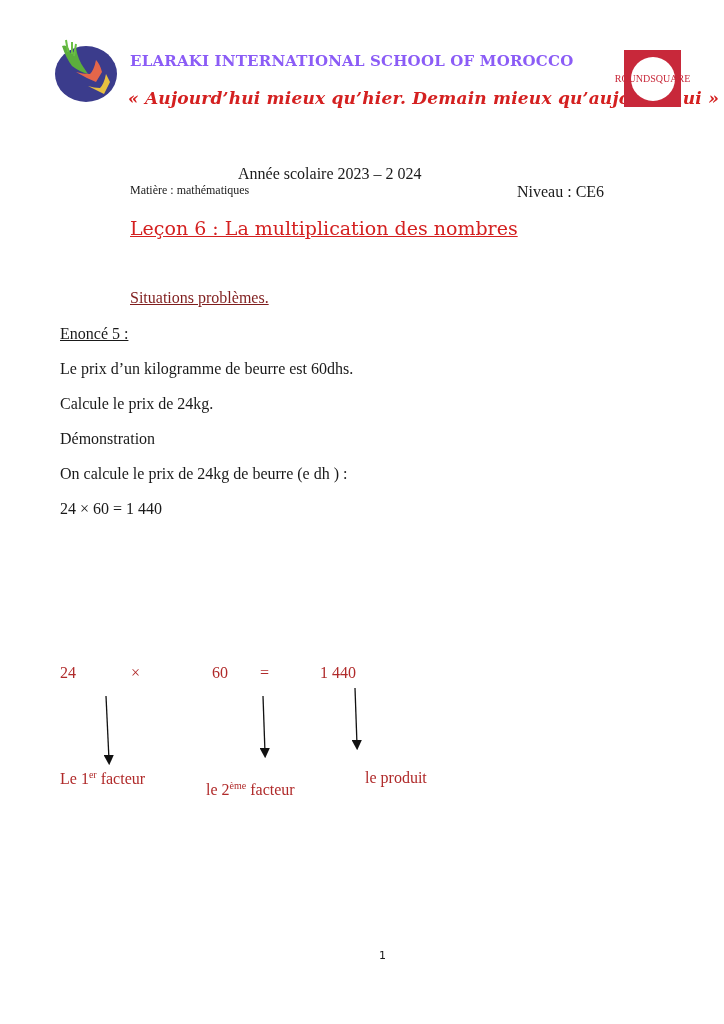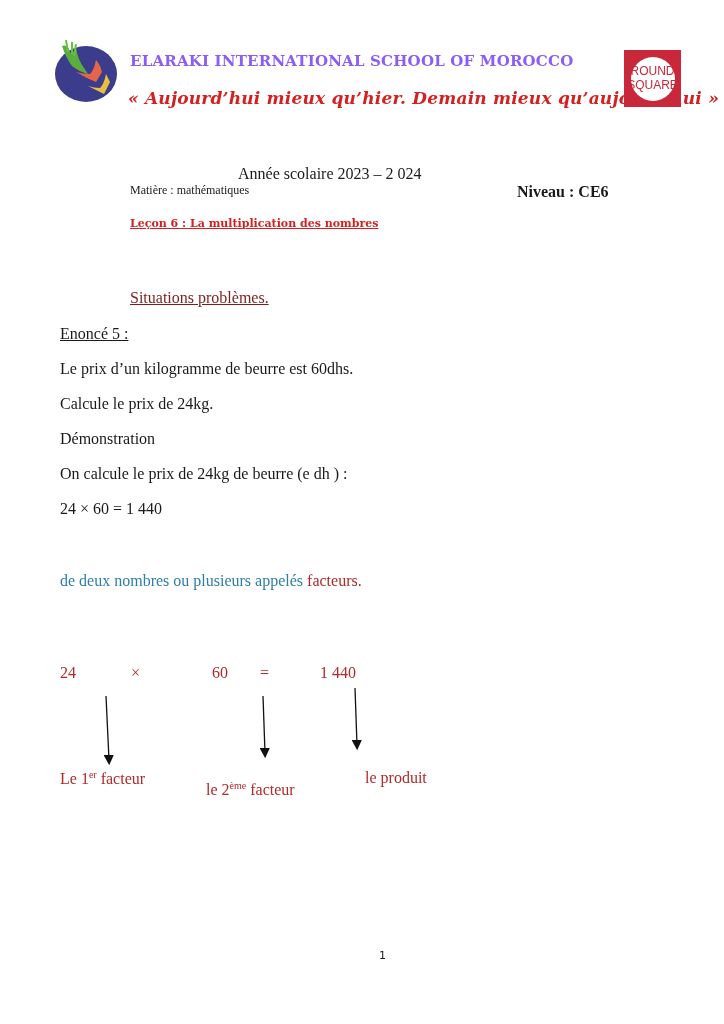--- a/index.html
+++ b/index.html
@@ -6,25 +6,25 @@
     body {
       width: 724px; height: 1024px; background: #ffffff; position: relative; overflow: hidden;
       font-family: "DejaVu Serif", "Liberation Serif", serif; color: #1a1a1a;
     }
     .abs { position: absolute; white-space: nowrap; }
     .serif { font-family: "Liberation Serif", "DejaVu Serif", serif; }
     .logo { left: 52px; top: 38px; width: 68px; height: 66px; }
     .school-name { left: 130px; top: 52px; font-family: "DejaVu Serif", serif; font-weight: bold; font-size: 15px; color: #8b5cf6; letter-spacing: 0.2px; }
     .motto { left: 128px; top: 88px; font-family: "DejaVu Serif", serif; font-style: italic; font-weight: bold; font-size: 17px; color: #d42020; letter-spacing: 0.2px; }
     .rs-badge { left: 624px; top: 50px; width: 57px; height: 57px; background: #c8283a; display: flex; align-items: center; justify-content: center; }
-    .rs-circle { width: 44px; height: 44px; border-radius: 50%; background: #fff; display: flex; flex-direction: column; align-items: center; justify-content: center; font-family: Liberation Sans, sans-serif; font-size: 12px; color: #c8283a; line-height: 1.1; }
+    .rs-circle { width: 44px; height: 44px; border-radius: 50%; background: #fff; display: flex; flex-direction: row; align-items: center; justify-content: center; font-family: Liberation Serif, serif; font-size: 10px; color: #c8283a; line-height: 1.1; }
     .year { left: 238px; top: 142px; font-size: 16px; margin-top: 23px; }
     .subject { left: 130px; top: 183px; font-size: 12px; }
-    .level { left: 517px; top: 183px; font-size: 16px; font-weight: bold; }
-    .lesson { left: 130px; top: 217px; font-size: 11px; font-weight: bold; color: #d42020; text-decoration: underline; }
+    .level { left: 517px; top: 183px; font-size: 16px; }
+    .lesson { left: 130px; top: 217px; font-size: 19px; font-weight: normal; color: #d42020; text-decoration: underline; }
     .situations { left: 130px; top: 289px; font-size: 16px; color: #7f1d1d; text-decoration: underline; }
     .enonce { left: 60px; top: 325px; font-size: 16px; text-decoration: underline; }
     .line { left: 60px; font-size: 16px; }
     .def { left: 60px; top: 569px; font-size: 16px; color: #2e7ea6; line-height: 24px; }
     .def .red { color: #b02a2a; }
     .red-text { color: #b02a2a; font-size: 16px; }
     .arrows { position: absolute; left: 0; top: 0; width: 724px; height: 1024px; pointer-events: none; }
     .page-num { left: 379px; top: 949px; font-family: "DejaVu Sans", sans-serif; font-size: 11px; }
     sup { font-size: 10px; }
   </style>
@@ -56,21 +56,20 @@
 
 <div class="abs situations serif">Situations problèmes.</div>
 <div class="abs enonce serif">Enoncé 5 :</div>
 <div class="abs line serif" style="top:360px">Le prix d’un kilogramme de beurre est 60dhs.</div>
 <div class="abs line serif" style="top:395px">Calcule le prix de 24kg.</div>
 <div class="abs line serif" style="top:430px">Démonstration</div>
 <div class="abs line serif" style="top:465px">On calcule le prix de 24kg de beurre (e dh ) :</div>
 <div class="abs line serif" style="top:500px">24 × 60 = 1 440</div>
 
 <div class="abs def serif">
-  <div><span>de deux nombres ou plusieurs appelés </span><span class="red">facteurs.</span></div>
 </div>
 
 <div class="abs red-text serif" style="left:60px; top:664px">24</div>
 <div class="abs red-text serif" style="left:131px; top:664px">×</div>
 <div class="abs red-text serif" style="left:212px; top:664px">60</div>
 <div class="abs red-text serif" style="left:260px; top:664px">=</div>
 <div class="abs red-text serif" style="left:320px; top:664px">1 440</div>
 
 <svg class="arrows">
   <defs>

